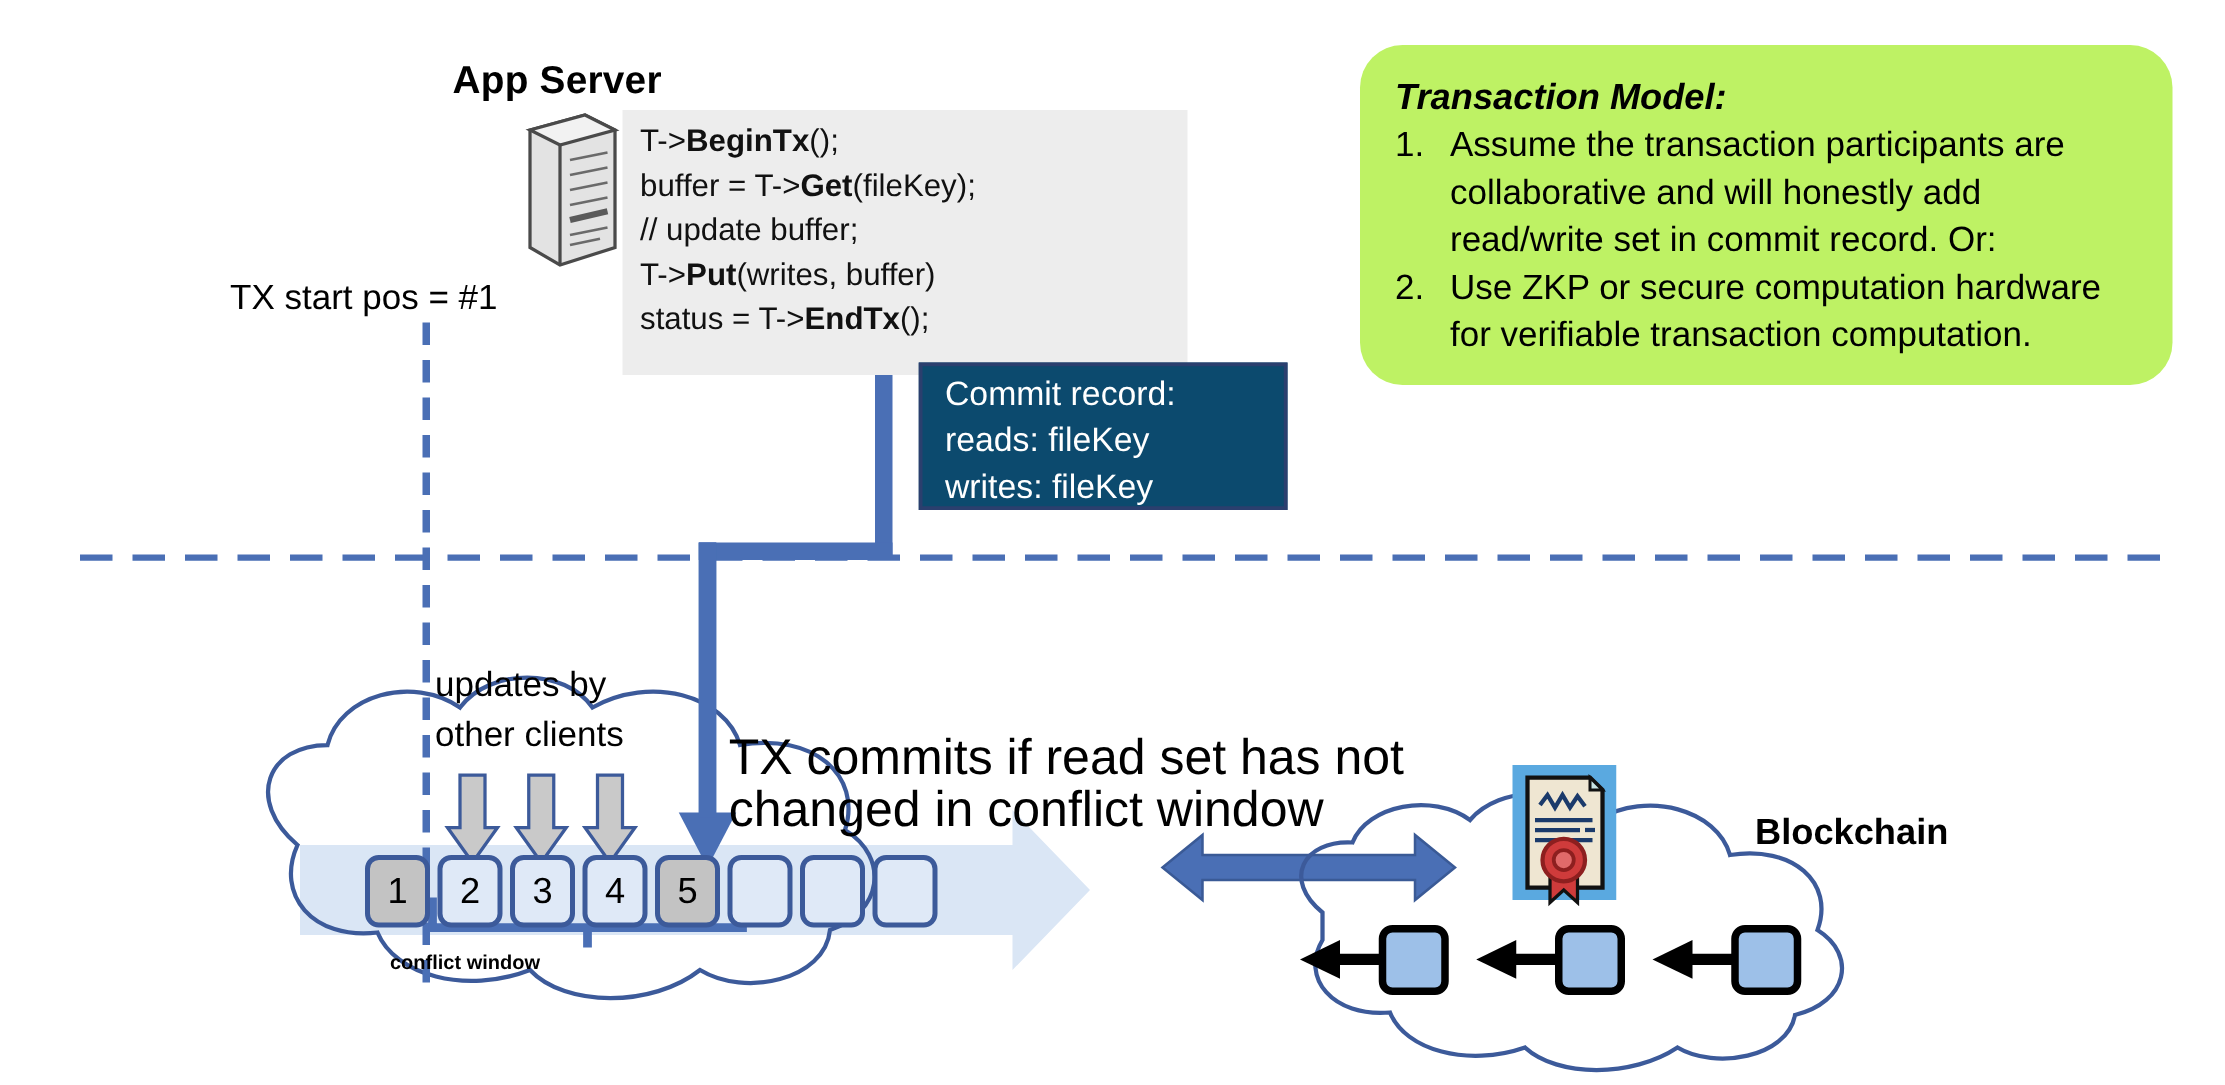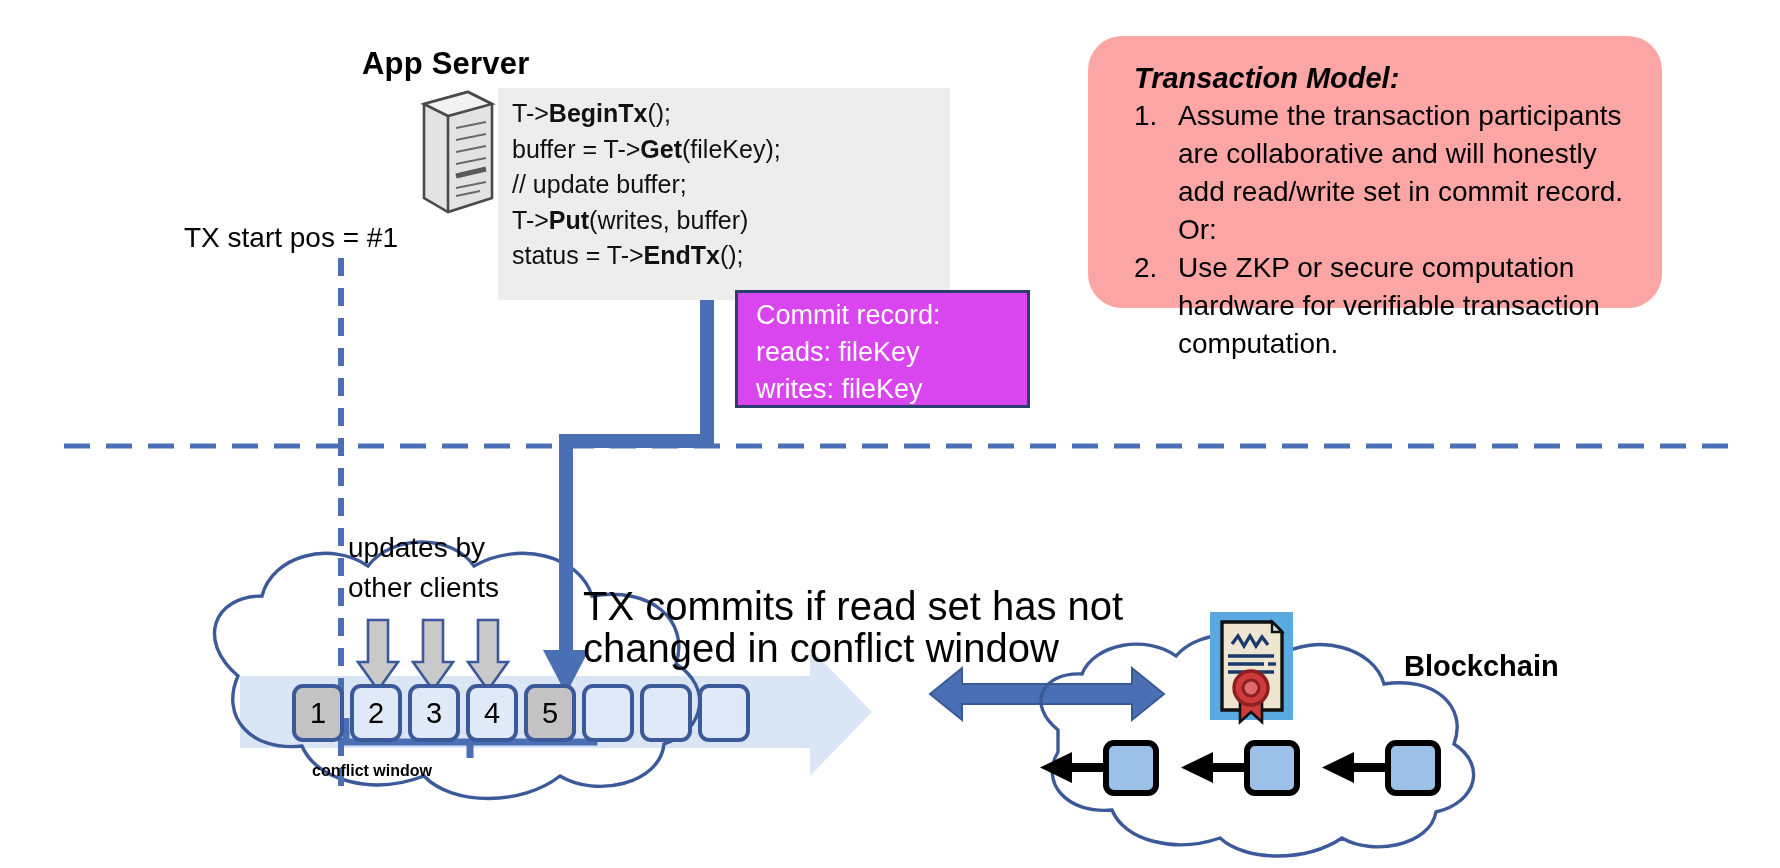--- a/index.html
+++ b/index.html
@@ -12,27 +12,27 @@
   #app-server-title{left:362px;top:46px;font-size:31px;font-weight:bold;letter-spacing:.2px;}
   #code-block{left:498px;top:88px;width:452px;height:212px;background:#ededed;
               padding:8px 16px 8px 14px;box-sizing:border-box;}
   #code-block .line{font-size:25px;line-height:35.5px;white-space:pre;color:#111;}
   .b{font-weight:bold;}
 
   
   #tx-start-label{left:184px;top:222px;font-size:28px;}
 
   
-  #commit-record{left:735px;top:290px;width:295px;height:118px;background:#d946ef;
+  #commit-record{left:735px;top:290px;width:295px;height:118px;background:#0c4a6e;
                  border:3px solid #2b3f6e;box-sizing:border-box;padding:4px 0 0 18px;}
   #commit-record .crline{color:#fff;font-size:27px;line-height:37px;white-space:nowrap;}
 
   
-  #transaction-model{left:1088px;top:36px;width:574px;height:272px;background:#fca5a5;
-                     border-radius:34px;box-sizing:border-box;padding:26px 26px 0 46px;}
+  #transaction-model{left:1088px;top:36px;width:650px;height:272px;background:#bef264;
+                     border-radius:34px;box-sizing:border-box;padding:26px 26px 0 28px;}
   #tm-title{font-size:29px;font-style:italic;font-weight:bold;margin-bottom:2px;}
   .tm-item{display:flex;font-size:28px;line-height:38px;}
   .tm-num{width:44px;flex:none;}
   .tm-text{flex:1;}
 
   
   #updates-label{left:348px;top:528px;font-size:28px;line-height:40px;}
   #tx-commits-label{left:583px;top:585px;font-size:40px;line-height:42px;white-space:nowrap;}
   #conflict-window-label{left:312px;top:762px;font-size:16px;font-weight:bold;}
   #blockchain-label{left:1404px;top:650px;font-size:29px;font-weight:bold;}

